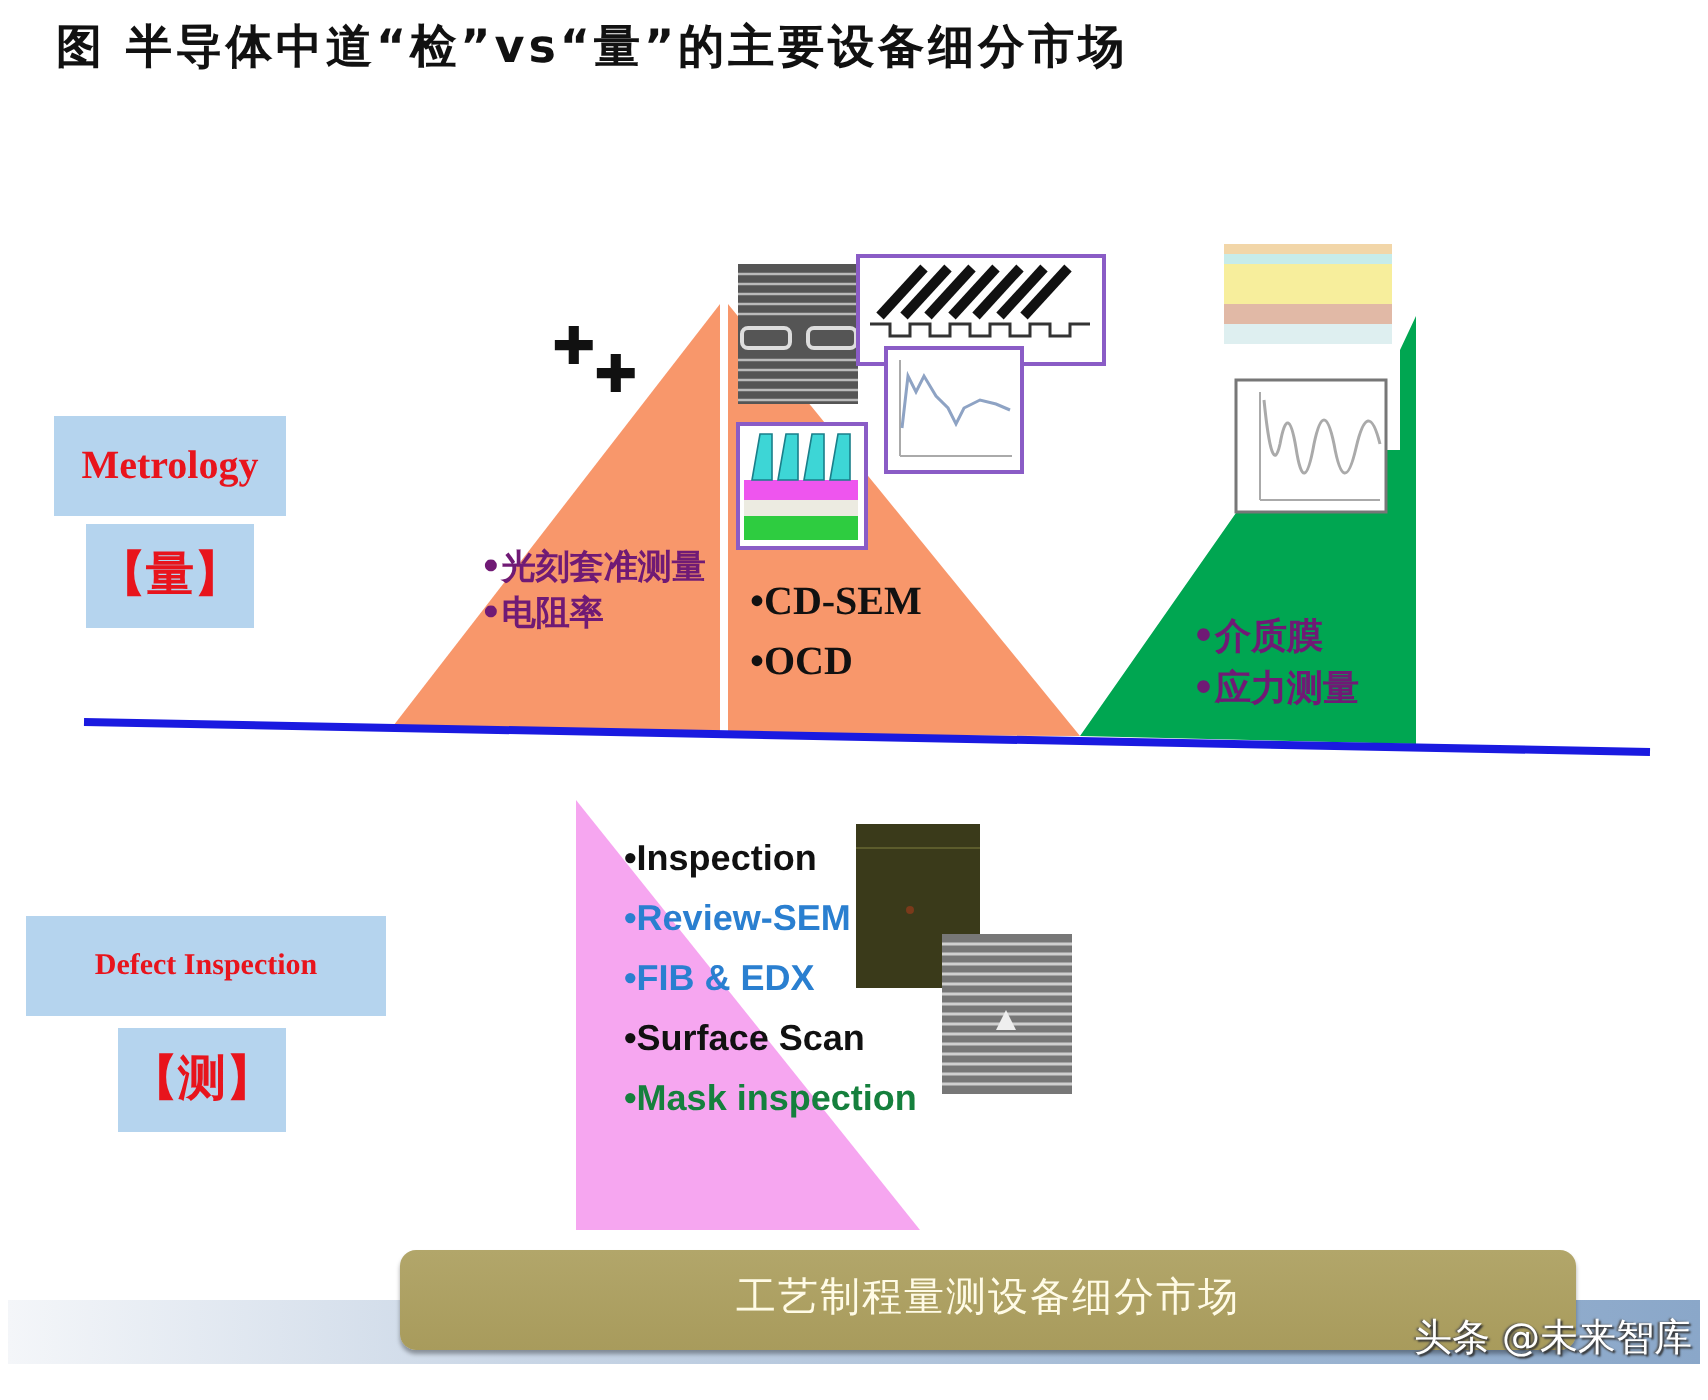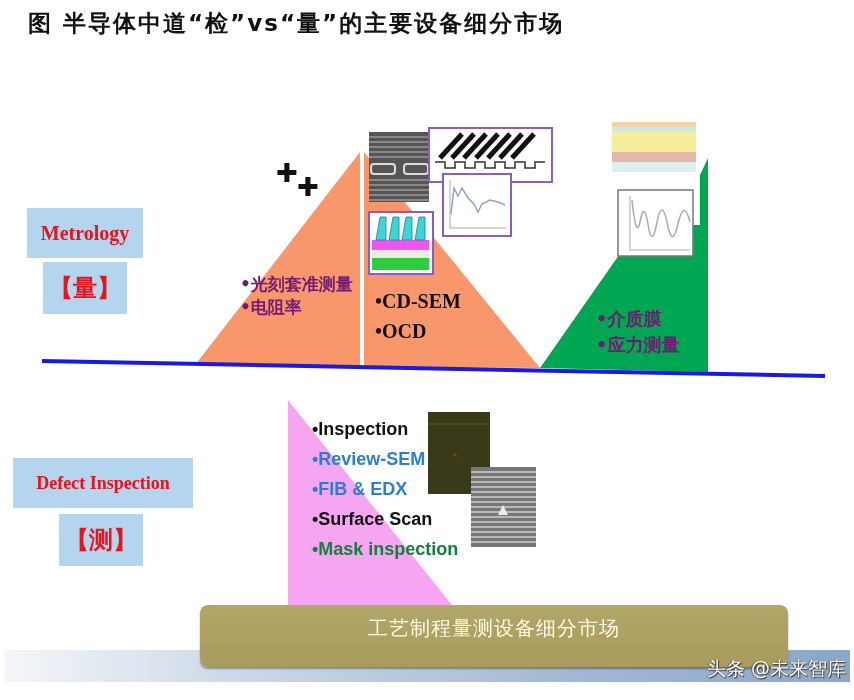--- a/index.html
+++ b/index.html
@@ -2,26 +2,26 @@
 <html><head>
 <meta charset="utf-8">
 <style>
   html, body { margin:0; padding:0; }
   body { width:854px; height:700px; background:#ffffff; position:relative; overflow:hidden; font-family:"DejaVu Serif", serif; }
   .abs { position:absolute; }
   .title { left:28px; top:8px; font-family:"DejaVu Sans", sans-serif; font-weight:bold; font-size:23px; color:#111; letter-spacing:2px; white-space:nowrap; }
   .label-box { background:#b5d4ee; color:#e8141c; font-family:"Liberation Serif", serif; font-weight:bold; text-align:center; }
   .metro-en { left:27px; top:208px; width:116px; height:50px; line-height:50px; font-size:20px; }
   .metro-zh { left:43px; top:262px; width:84px; height:52px; line-height:52px; font-size:24px; }
-  .defect-en { left:13px; top:458px; width:180px; height:50px; line-height:50px; font-size:18px; }
+  .defect-en { left:13px; top:458px; width:180px; height:50px; line-height:50px; font-size:15px; }
   .defect-zh { left:59px; top:514px; width:84px; height:52px; line-height:52px; font-size:24px; }
   .zh-list { font-family:"DejaVu Sans", sans-serif; font-weight:bold; color:#701a75; font-size:17px; line-height:23px; }
   .en-list { font-family:"Liberation Serif", serif; font-weight:bold; color:#111; font-size:20px; line-height:30px; }
   .defect-list { font-family:Liberation Sans, sans-serif; font-weight:bold; font-size:18px; line-height:30px; }
-  .footer-bar { left:200px; top:605px; width:588px; height:62px; border-radius:8px; background:linear-gradient(#b2a66a,#a89b5c); box-shadow:0 2px 2px rgba(0,0,0,0.35); color:#fffbe6; font-family:"DejaVu Sans", sans-serif; font-size:20px; text-align:center; line-height:46px; letter-spacing:1px; }
+  .footer-bar { left:200px; top:625px; width:588px; height:50px; border-radius:8px; background:linear-gradient(#b2a66a,#a89b5c); box-shadow:0 2px 2px rgba(0,0,0,0.35); color:#fffbe6; font-family:"DejaVu Sans", sans-serif; font-size:20px; text-align:center; line-height:46px; letter-spacing:1px; }
   .footer-band { left:4px; top:650px; width:846px; height:32px; background:linear-gradient(90deg,#f4f6f9 0%,#c9d6e6 30%,#9fb7d3 70%,#8aa7c9 100%); }
   .watermark { right:8px; top:656px; color:#ffffff; font-family:"DejaVu Sans", sans-serif; font-size:19px; text-shadow:1px 1px 1px #333, -1px 0 1px #555; white-space:nowrap; }
 </style>
 </head>
 <body>
 
 <div class="abs title">图  半导体中道“检”vs“量”的主要设备细分市场</div>
 
 <div class="abs label-box metro-en">Metrology</div>
 <div class="abs label-box metro-zh">【量】</div>

